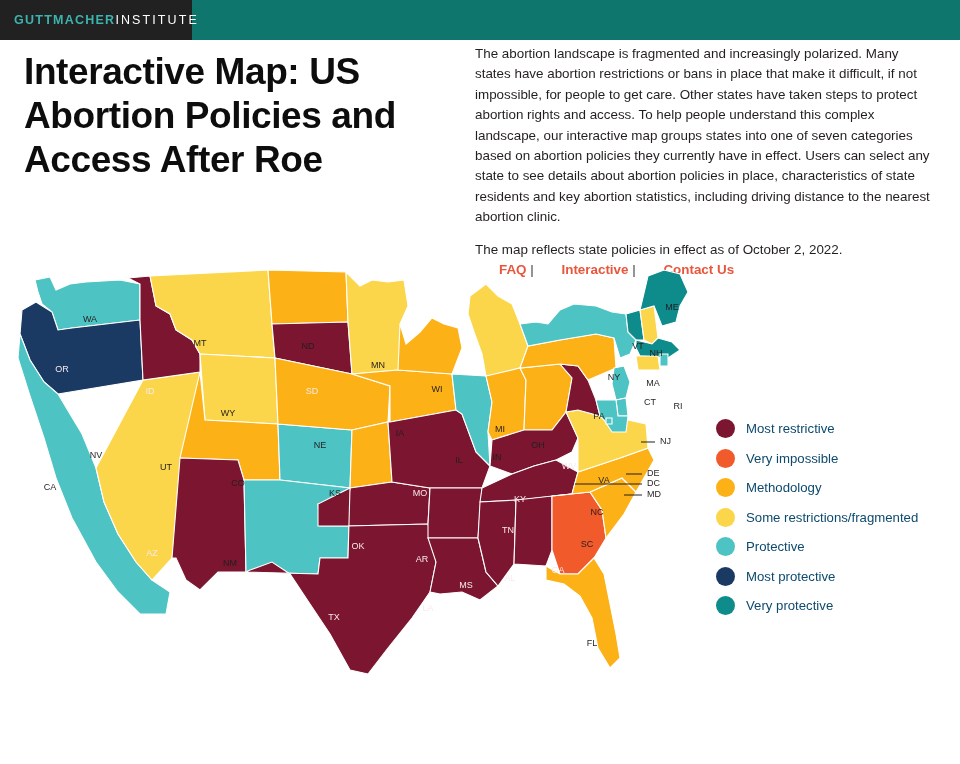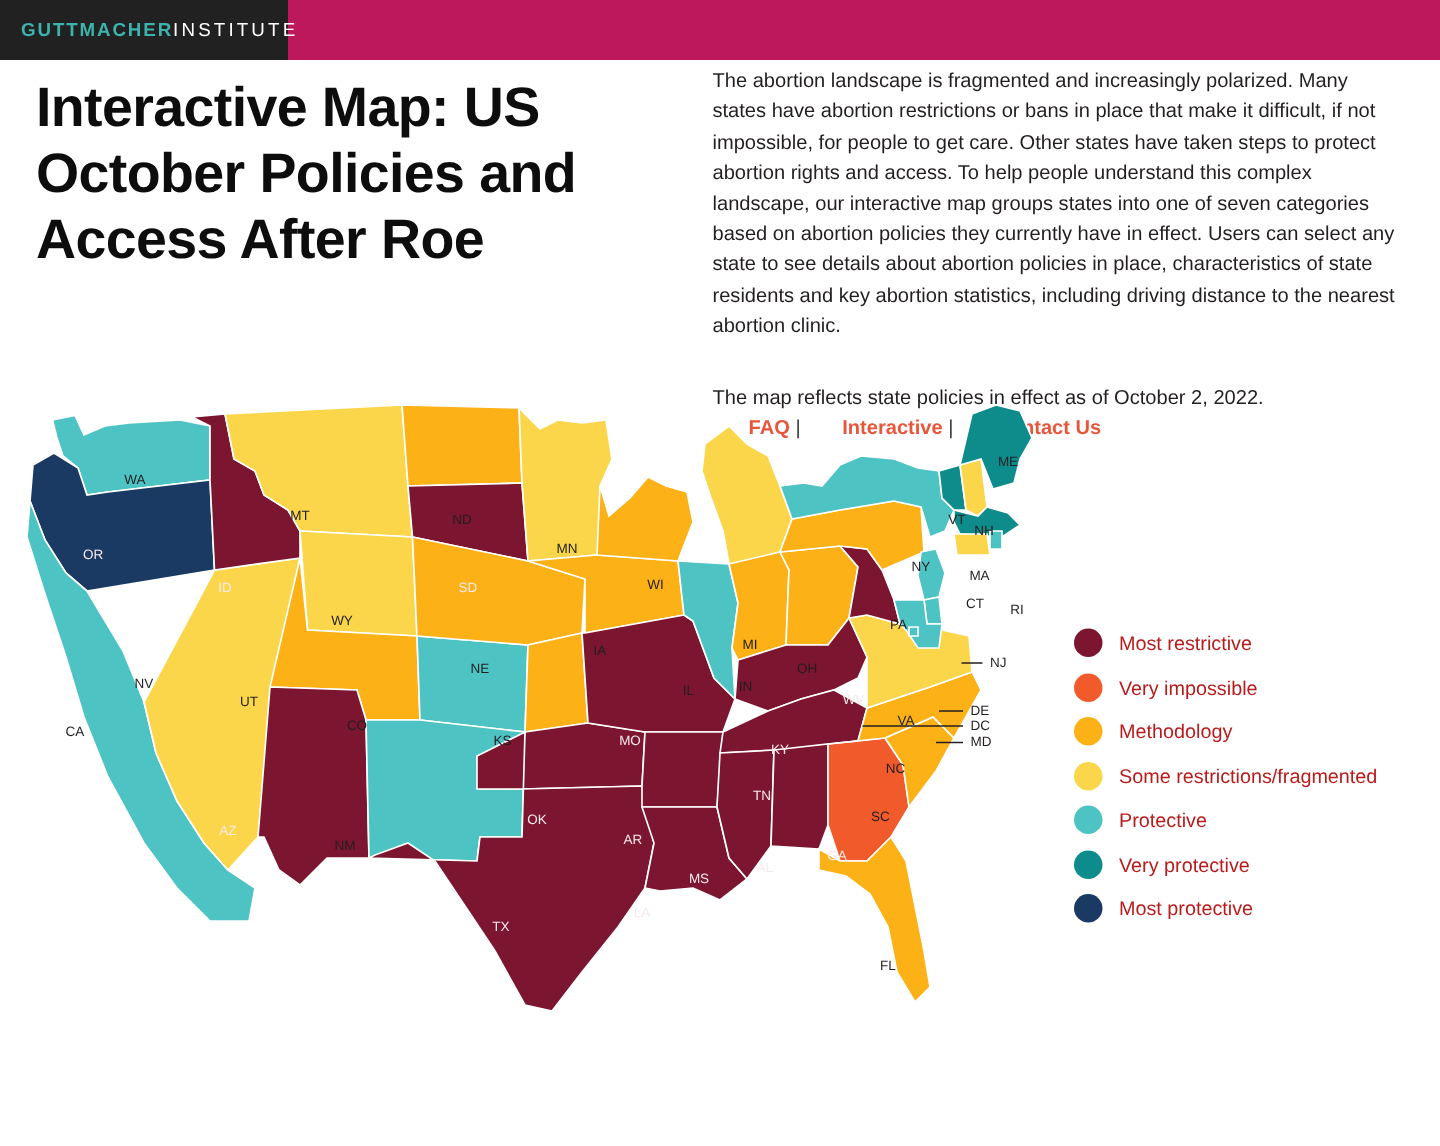--- a/index.html
+++ b/index.html
@@ -8,21 +8,21 @@
     background: #ffffff;
     font-family: "Liberation Sans", sans-serif;
     overflow: hidden;
   }
   #page { position: relative; width: 960px; height: 764px; background: #fff; }
 
   
   #header-bar {
     position: absolute; top: 0; left: 0;
     width: 960px; height: 40px;
-    background: #be185d;
+    background: #0f766e;
   }
   #logo-box {
     position: absolute; top: 0; left: 0;
     width: 192px; height: 40px;
     background: #212121;
     display: flex; align-items: center;
   }
   #logo-text {
     padding-left: 14px;
     font-size: 12.5px;
@@ -48,21 +48,21 @@
     position: absolute;
     top: 44px; left: 475px;
     width: 460px;
   }
   #intro-paragraph {
     font-size: 13.4px;
     line-height: 20.4px;
     color: #231f20;
   }
   #asof-line {
-    margin-top: 27px;
+    margin-top: 12px;
     font-size: 13.4px;
     line-height: 20.4px;
     color: #231f20;
   }
   #links-line {
     font-size: 13.4px;
     line-height: 19px;
     color: #231f20;
     font-weight: bold;
   }
@@ -111,38 +111,38 @@
     height: 29.5px;
   }
   .legend-dot {
     width: 19px; height: 19px;
     border-radius: 50%;
     flex: 0 0 19px;
   }
   .legend-label {
     margin-left: 11px;
     font-size: 13.2px;
-    color: #b91c1c;
+    color: #0c4a6e;
     white-space: nowrap;
   }
 </style>
 </head>
 <body>
 
 <div id="page">
 
   <div id="header-bar">
     <div id="logo-box">
       <div id="logo-text">
         <span class="logo-g">GUTTMACHER</span><span class="logo-i">INSTITUTE</span>
       </div>
     </div>
   </div>
 
-  <h1 id="title">Interactive Map: US October Policies and Access After Roe</h1>
+  <h1 id="title">Interactive Map: US Abortion Policies and Access After Roe</h1>
 
   <div id="intro-col">
     <p id="intro-paragraph">The abortion landscape is fragmented and increasingly polarized. Many states have abortion restrictions or bans in place that make it difficult, if not impossible, for people to get care. Other states have taken steps to protect abortion rights and access. To help people understand this complex landscape, our interactive map groups states into one of seven categories based on abortion policies they currently have in effect. Users can select any state to see details about abortion policies in place, characteristics of state residents and key abortion statistics, including driving distance to the nearest abortion clinic.</p>
     <p id="asof-line">The map reflects state policies in effect as of October 2, 2022.</p>
     <p id="links-line">
       <span class="lnk">FAQ</span>
       <span class="sep">|</span>
       <span class="lnk">Interactive</span>
       <span class="sep">|</span>
       <span class="lnk">Contact Us</span>
@@ -282,22 +282,22 @@
     </div>
     <div class="legend-row">
       <span class="legend-dot" style="background: rgb(251, 214, 74);"></span>
       <span class="legend-label">Some restrictions/fragmented</span>
     </div>
     <div class="legend-row">
       <span class="legend-dot" style="background: rgb(78, 195, 195);"></span>
       <span class="legend-label">Protective</span>
     </div>
     <div class="legend-row">
+      <span class="legend-dot" style="background: rgb(27, 58, 99);"></span>
+      <span class="legend-label">Most protective</span>
+    </div>
+    <div class="legend-row">
       <span class="legend-dot" style="background: rgb(14, 139, 139);"></span>
       <span class="legend-label">Very protective</span>
     </div>
-    <div class="legend-row">
-      <span class="legend-dot" style="background: rgb(27, 58, 99);"></span>
-      <span class="legend-label">Most protective</span>
-    </div>
   </div>
 
 </div>
 
 </body></html>

